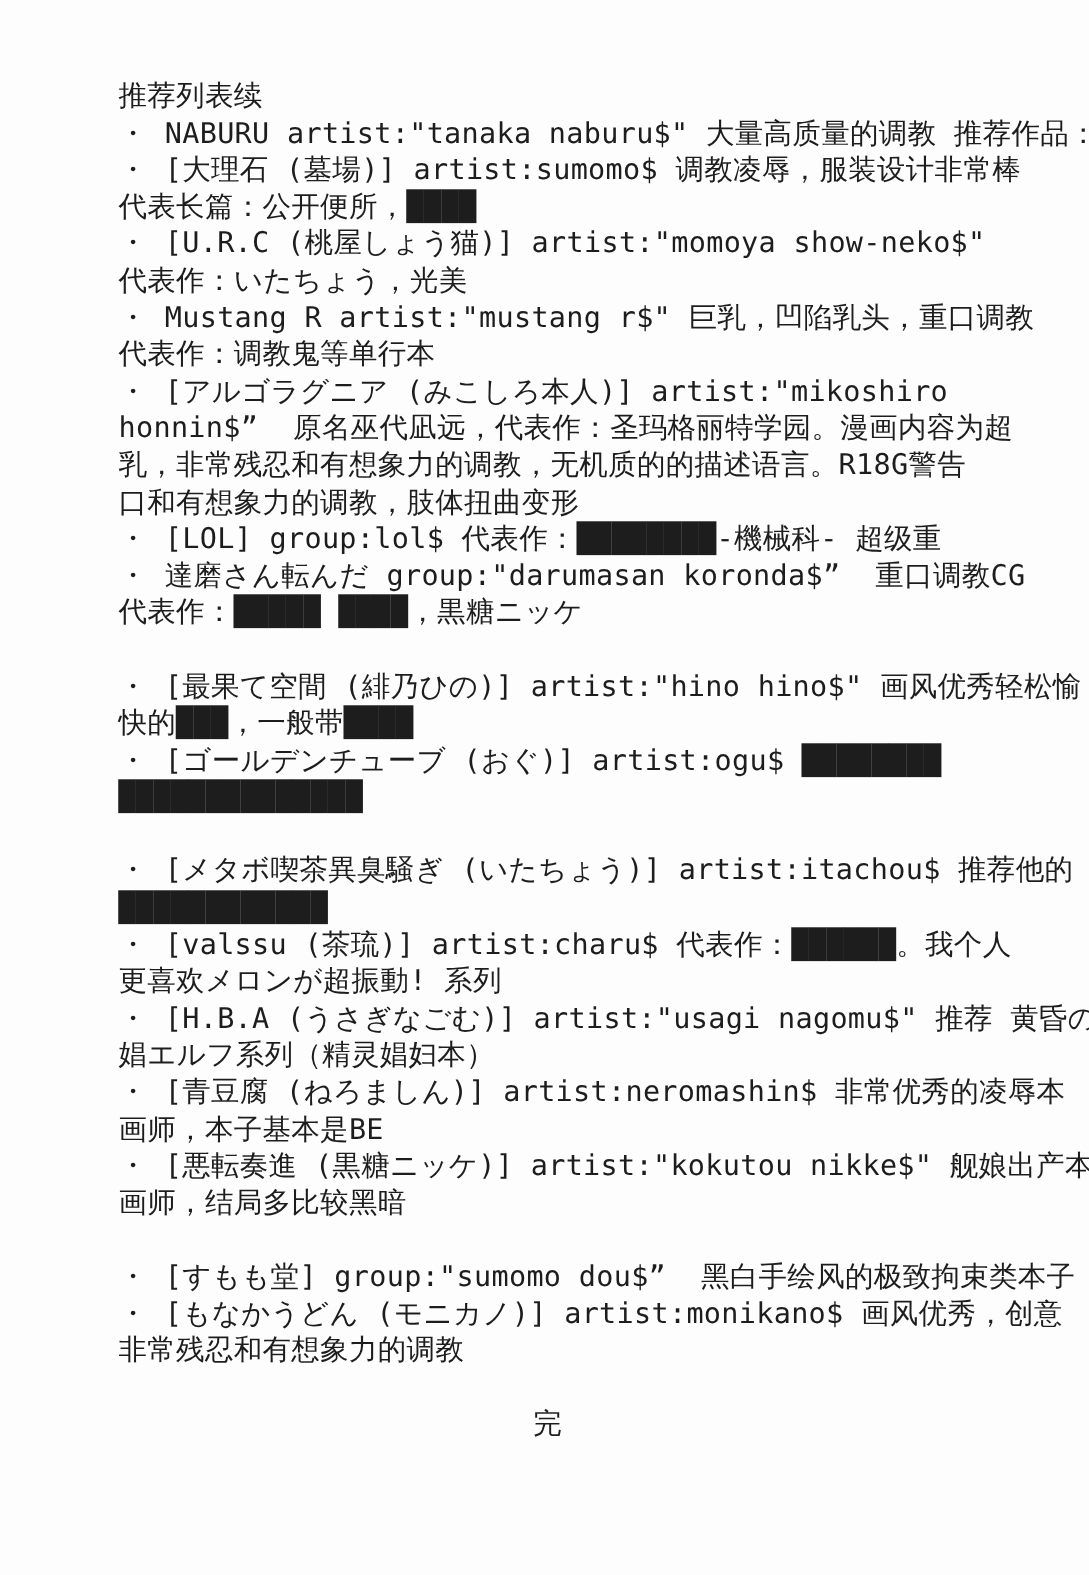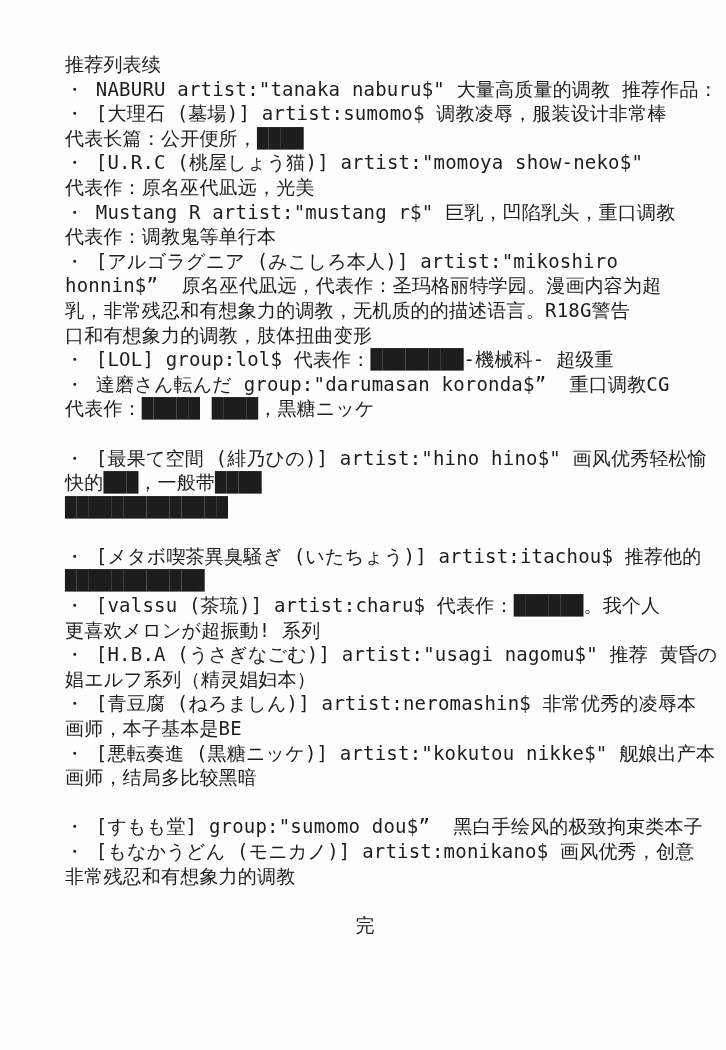--- a/index.html
+++ b/index.html
@@ -17,52 +17,54 @@
   }
   .doc {
     padding: 52px 56px 0 65px;
     font-size: 19px;
   }
   .line {
     min-height: 24.6px;
     line-height: 24.6px;
     white-space: pre;
     letter-spacing: 0.2px;
+    margin-left: 14px;
   }
   .footer-line {
     line-height: 24.6px;
     font-size: 19px;
     text-align: center;
     width: 600px;
   }
 </style>
 </head>
 <body>
 
 <div class="page">
   <div class="doc">
     <div>
         <div class="line">推荐列表续</div>
         <div class="line">・ NABURU artist:"tanaka naburu$" 大量高质量的调教 推荐作品：</div>
         <div class="line">・ [大理石 (墓場)] artist:sumomo$ 调教凌辱，服装设计非常棒</div>
         <div class="line">代表长篇：公开便所，████</div>
         <div class="line">・ [U.R.C (桃屋しょう猫)] artist:"momoya show-neko$"</div>
-        <div class="line">代表作：原名巫代凪远，光美</div>
+        <div class="line">代表作：いたちょう，光美</div>
         <div class="line">・ Mustang R artist:"mustang r$" 巨乳，凹陷乳头，重口调教</div>
         <div class="line">代表作：调教鬼等单行本</div>
         <div class="line">・ [アルゴラグニア (みこしろ本人)] artist:"mikoshiro</div>
         <div class="line">honnin$”  原名巫代凪远，代表作：圣玛格丽特学园。漫画内容为超</div>
         <div class="line">乳，非常残忍和有想象力的调教，无机质的的描述语言。R18G警告</div>
         <div class="line">口和有想象力的调教，肢体扭曲变形</div>
         <div class="line">・ [LOL] group:lol$ 代表作：████████-機械科- 超级重</div>
         <div class="line">・ 達磨さん転んだ group:"darumasan koronda$”  重口调教CG</div>
         <div class="line">代表作：█████ ████，黒糖ニッケ</div>
         <div class="line"></div>
         <div class="line">・ [最果て空間 (緋乃ひの)] artist:"hino hino$" 画风优秀轻松愉</div>
         <div class="line">快的███，一般带████</div>
+        <div class="line">・ [ゴールデンチューブ (おぐ)] artist:ogu$ ████████</div>
         <div class="line">██████████████</div>
         <div class="line"></div>
         <div class="line">・ [メタボ喫茶異臭騒ぎ (いたちょう)] artist:itachou$ 推荐他的</div>
         <div class="line">████████████</div>
         <div class="line">・ [valssu (茶琉)] artist:charu$ 代表作：██████。我个人</div>
         <div class="line">更喜欢メロンが超振動! 系列</div>
         <div class="line">・ [H.B.A (うさぎなごむ)] artist:"usagi nagomu$" 推荐 黄昏の</div>
         <div class="line">娼エルフ系列（精灵娼妇本）</div>
         <div class="line">・ [青豆腐 (ねろましん)] artist:neromashin$ 非常优秀的凌辱本</div>
         <div class="line">画师，本子基本是BE</div>

